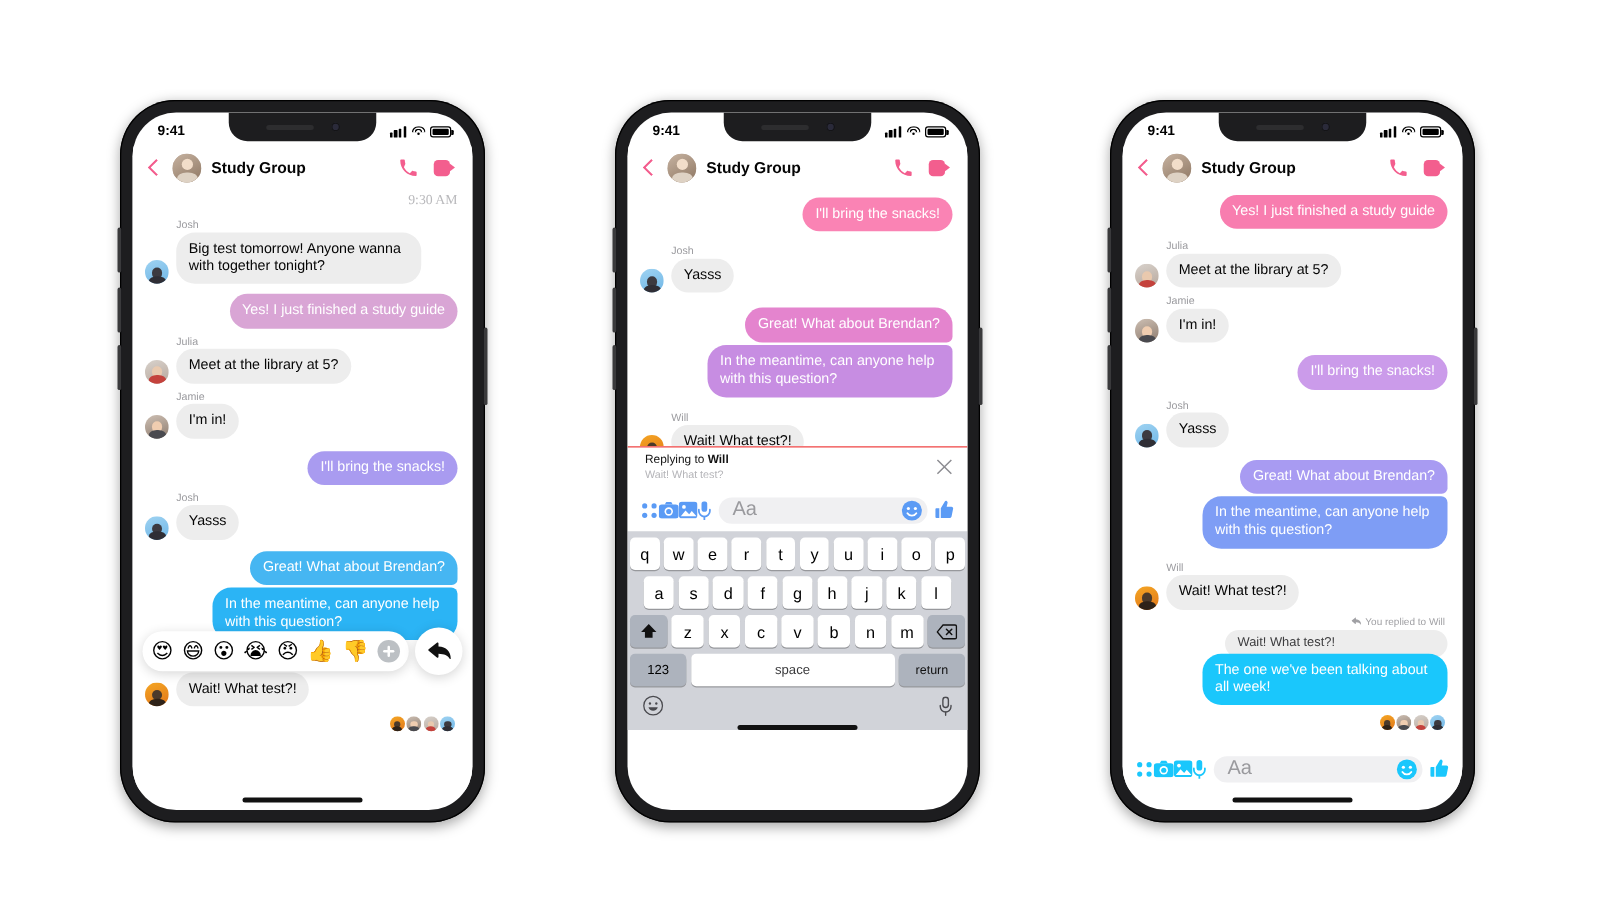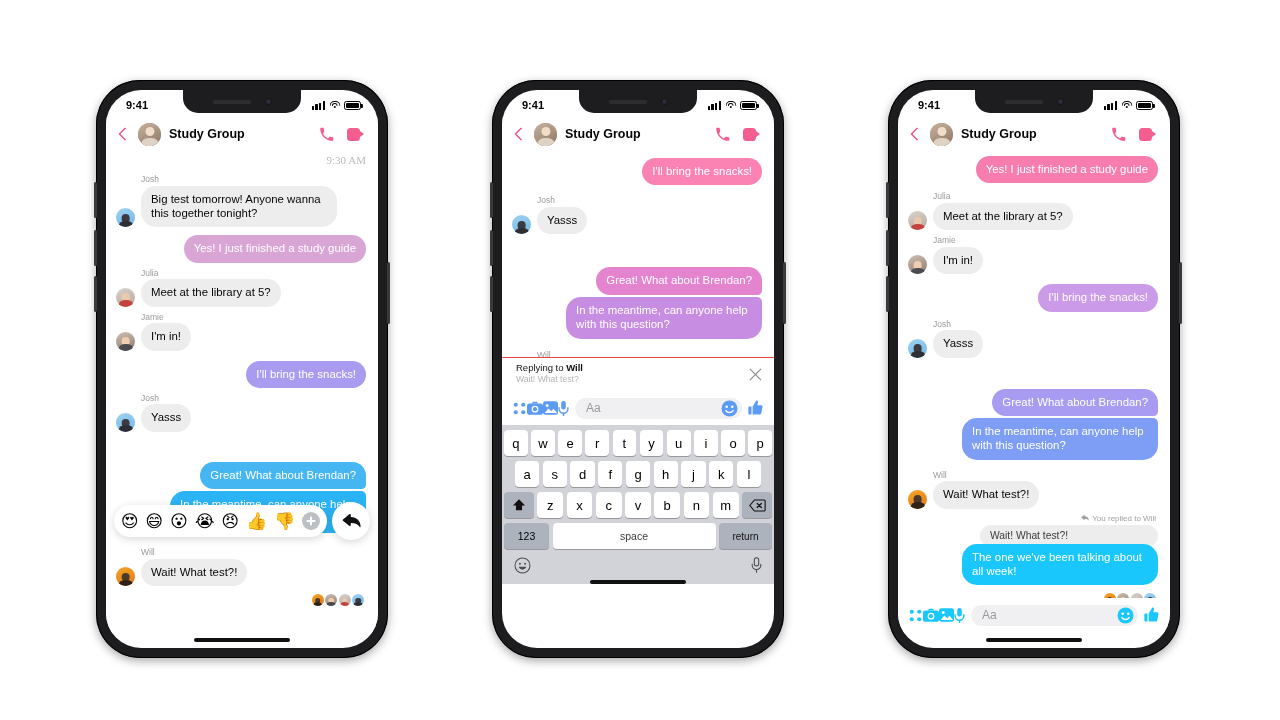--- a/index.html
+++ b/index.html
@@ -99,21 +99,21 @@
   .row { display:flex; align-items:flex-end; gap:6px; margin-bottom:5px; }
   .row.out { justify-content:flex-end; }
   .av { width:19px;height:19px;border-radius:50%;flex:0 0 19px; overflow:hidden; }
   .sender { font-size:8.5px; color:#9a9a9e; margin:4px 0 1.5px 25px; }
   .bubble {
     max-width: 196px; padding:6px 10px 7px; border-radius:15px;
     font-size:11.4px; line-height:14.4px; word-wrap:break-word;
   }
   .bubble.in { background:#EDEDED; color:#050505; }
   .bubble.out { color:#fff; }
-  .grp-top { border-bottom-right-radius:5px;margin-top:21px; }
+  .grp-top { border-bottom-right-radius:5px; }
   .grp-bot { border-top-right-radius:5px; }
 
   
   .p1 .g1 { background:#D9A5D5; }
   .p1 .g2 { background:#A99BF0; }
   .p1 .g3 { background:#46B6F2; }
   .p1 .g4 { background:#2BB4F5; }
 
   .p2 .g1 { background:#FA83B4; }
   .p2 .g2 { background:#E484CE; }
@@ -179,21 +179,21 @@
 
   .composer {
     flex:0 0 34px; display:flex; align-items:center; gap:0; padding:0 10px;
     background:#fff; justify-content:space-between;
   }
   .composer .cicon { cursor:pointer; display:flex; align-items:center; }
   .aa-field {
     flex:1 1 auto; height:21px; background:#F0F0F2; border-radius:11px; margin:0 6px;
     display:flex; align-items:center; justify-content:space-between; padding:0 4px 0 11px;
   }
-  .aa-field .aa-text { font-size:12px; color:#9a9a9e; }
+  .aa-field .aa-text { font-size:16px; color:#9a9a9e; }
 
   
   .keyboard { flex:0 0 auto; background:#D1D3D9; padding:5px 2px 0; }
   .krow { display:flex; justify-content:center; gap:3.5px; margin-bottom:5px; }
   .key {
     background:#fff; border-radius:4px; height:26px; min-width:21.5px; flex:1 1 0;
     display:flex; align-items:center; justify-content:center;
     font-size:13px; color:#000; box-shadow:0 1px 0 rgba(0,0,0,.28); cursor:pointer;
   }
   .krow.r2 { padding:0 11px; }
@@ -289,21 +289,21 @@
 
       <div class="sender">Josh</div>
       <div class="row">
         <div class="av">
               <div class="face av-josh">
                 <div class="bg"></div>
                 <div class="head"></div>
                 <div class="body"></div>
               </div>
             </div>
-        <div class="bubble in">Big test tomorrow! Anyone wanna this together tonight?</div>
+        <div class="bubble in">Big test tomorrow! Anyone wanna with together tonight?</div>
       </div>
 
       <div class="row out" style="margin-top:8px;">
         <div class="bubble out g1">Yes! I just finished a study guide</div>
       </div>
 
       <div class="sender">Julia</div>
       <div class="row">
         <div class="av">
               <div class="face av-julia">

